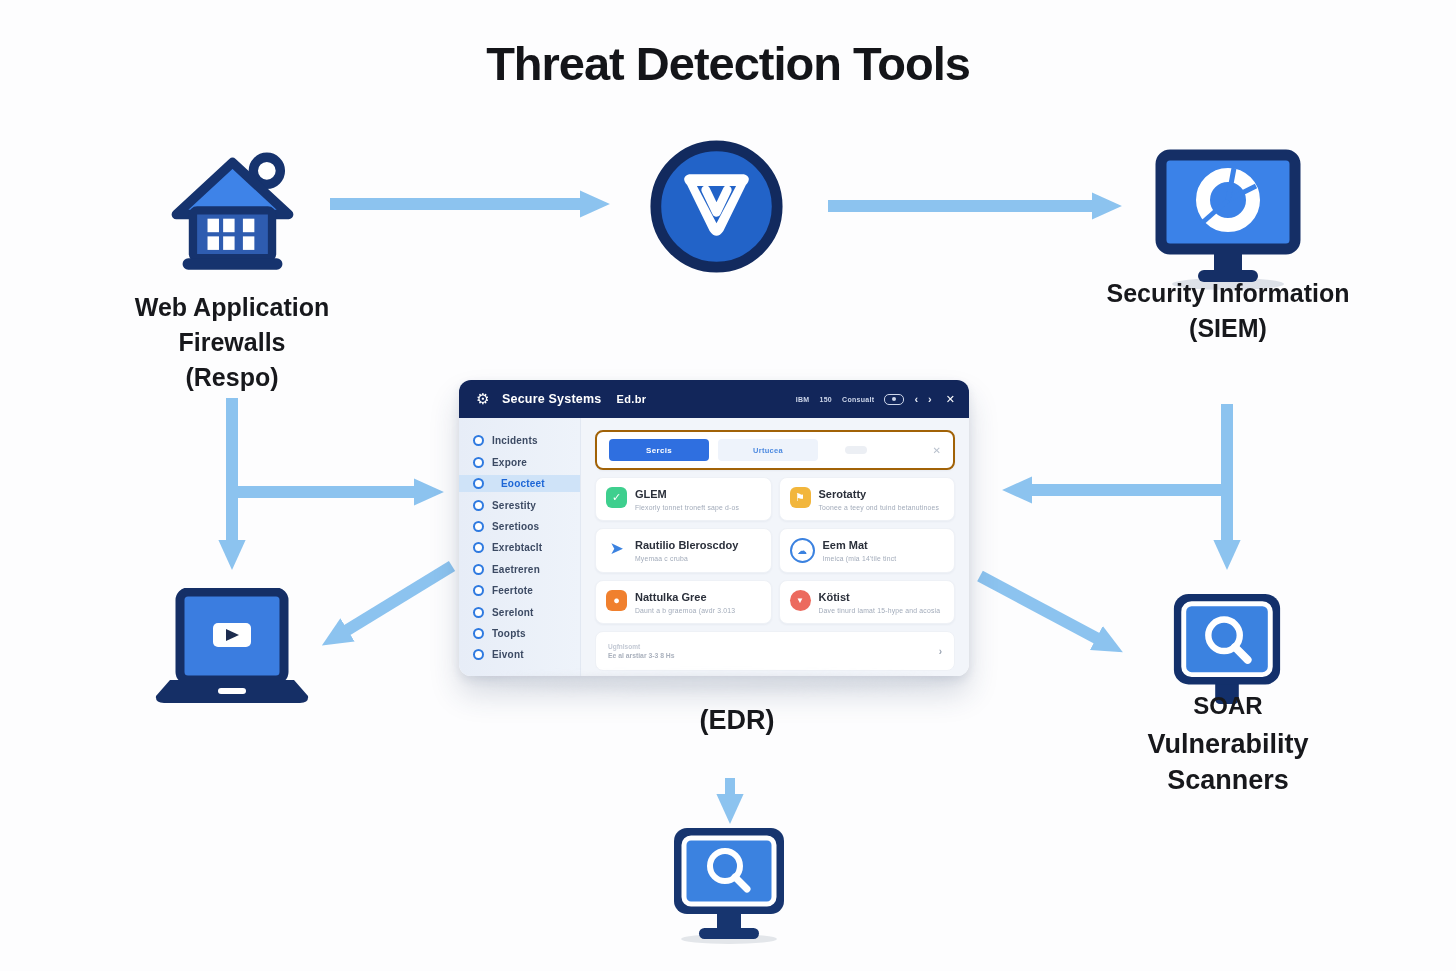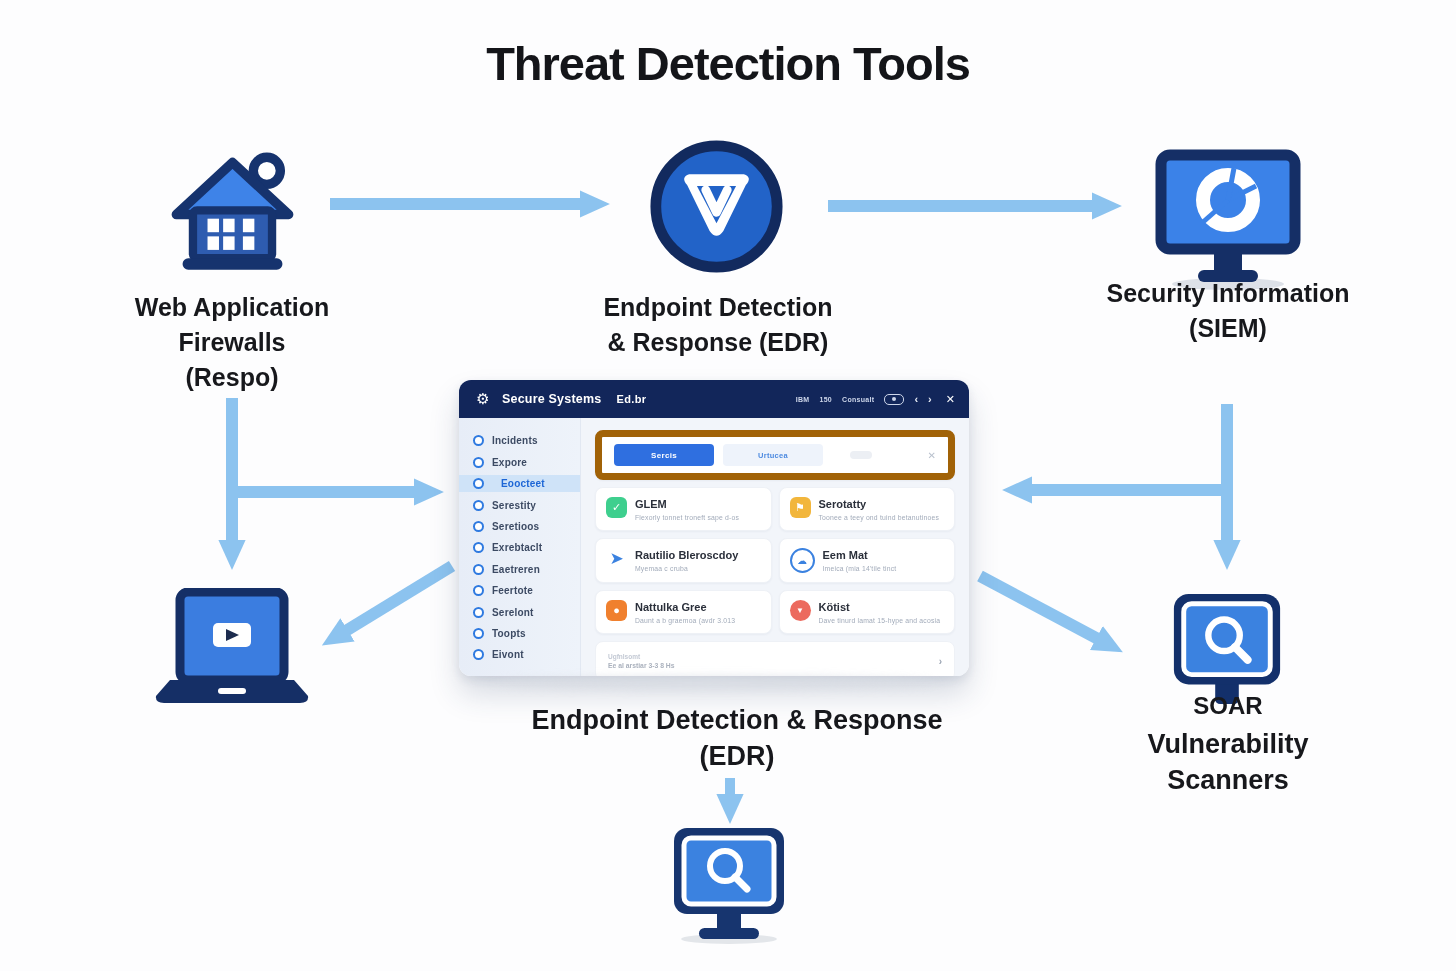--- a/index.html
+++ b/index.html
@@ -31,21 +31,21 @@
   
   #sidebar{width:121px;flex:0 0 auto;background:linear-gradient(90deg,#e7edf7 0%,#eef3fa 100%);
            border-right:1px solid #e2e8f2;padding:10px 0 8px 0;display:flex;flex-direction:column;justify-content:space-evenly;}
   .side-item{display:flex;align-items:center;gap:8px;padding:3px 10px 3px 14px;cursor:pointer;}
   .side-bullet{width:7px;height:7px;border-radius:50%;border:2px solid #2f7ae0;background:#fff;flex:0 0 auto;}
   .side-label{font-size:10px;font-weight:700;color:#3c4a63;letter-spacing:.2px;}
   .side-item.active{background:#cfe3f8;gap:17px;}
   .side-item.active .side-label{color:#1d66d6;}
   
   #content{flex:1;background:#f2f5fa;padding:12px 14px 10px 14px;display:flex;flex-direction:column;gap:7px;min-width:0;}
-  #toolbar{background:#fff;border-radius:8px;border:7px solid #a16207;box-shadow:0 1px 2px rgba(30,50,90,.05);
+  #toolbar{background:#fff;border-radius:8px;border:2px solid #a16207;box-shadow:0 1px 2px rgba(30,50,90,.05);
            height:36px;display:flex;align-items:center;gap:9px;padding:0 12px;flex:0 0 auto;}
   #btn-primary{background:#2f6fe0;color:#fff;border:none;border-radius:4px;font-size:8px;font-weight:700;
                width:100px;height:22px;letter-spacing:.3px;font-family:inherit;}
   #btn-secondary{background:#eef3fb;color:#4d8ae0;border:none;border-radius:4px;font-size:7.5px;font-weight:700;
                width:100px;height:22px;letter-spacing:.3px;font-family:inherit;}
   #toolbar-pill{width:22px;height:8px;border-radius:4px;background:#eceff4;margin-left:18px;}
   #toolbar-close{margin-left:auto;color:#b9c1cd;font-size:10px;font-weight:700;}
   #card-grid{display:grid;grid-template-columns:1fr 1fr;gap:7px;flex:1;}
   .card{background:#fff;border-radius:8px;border:1px solid #eef1f6;box-shadow:0 1px 2px rgba(30,50,90,.05);
         display:flex;align-items:flex-start;gap:8px;padding:9px 10px;cursor:pointer;}
@@ -109,24 +109,20 @@
     <div>Firewalls</div>
     <div>(Respo)</div>
   </div>
 
   <svg class="abs" style="left:648px;top:138px;" width="137" height="137" viewBox="0 0 140 140">
     <circle cx="70" cy="70" r="62" fill="#2263c8" stroke="#122a5e" stroke-width="11"></circle>
     <path d="M40,48 Q33,40 42,37 L98,37 Q107,40 100,48 L77,95 Q70,105 63,95 Z" fill="#ffffff"></path>
     <path d="M50,49 L90,49 L70,87 Z" fill="#2263c8"></path>
     <path d="M59,53 L70,76 L81,53" stroke="#ffffff" stroke-width="9" fill="none" stroke-linecap="round" stroke-linejoin="round"></path>
   </svg>
-  <div class="node-label" style="left:548px;top:290px;width:340px;">
-    <div>Endpoint Detection</div>
-    <div>&amp; Response (EDR)</div>
-  </div>
 
   <svg class="abs" style="left:1152px;top:148px;" width="152" height="144" viewBox="0 0 152 144">
     <ellipse cx="76" cy="136" rx="56" ry="6" fill="#dde1e8"></ellipse>
     <rect x="9" y="7" width="134" height="94" rx="9" fill="#3b82e8" stroke="#152f66" stroke-width="11"></rect>
     <circle cx="76" cy="52" r="25" fill="none" stroke="#ffffff" stroke-width="14"></circle>
     <g stroke="#3b82e8" stroke-width="5">
       <line x1="76" y1="52" x2="104" y2="38"></line>
         <line x1="76" y1="52" x2="50" y2="75"></line>
         <line x1="76" y1="52" x2="82" y2="20"></line>
     </g>
@@ -155,21 +151,20 @@
   </svg>
   <div class="node-label" style="left:1078px;top:688px;width:300px;font-size:24px;">
     <div>SOAR</div>
   </div>
   <div class="node-label big" style="left:1058px;top:726px;width:340px;">
     <div>Vulnerability</div>
     <div>Scanners</div>
   </div>
 
   <div class="node-label big" style="left:437px;top:702px;width:600px;">
-    <div>Endpoint Detection &amp; Response</div>
     <div>(EDR)</div>
   </div>
   <svg class="abs" style="left:668px;top:824px;" width="122" height="120" viewBox="0 0 122 120">
     <ellipse cx="61" cy="115" rx="48" ry="5" fill="#e3e6ea"></ellipse>
     <rect x="6" y="4" width="110" height="86" rx="13" fill="#17356f"></rect>
     <rect x="16" y="14" width="90" height="66" rx="7" fill="#3b82e0" stroke="#ffffff" stroke-width="5"></rect>
     <circle cx="57" cy="42" r="15" fill="none" stroke="#ffffff" stroke-width="6"></circle>
     <line x1="67" y1="53" x2="79" y2="65" stroke="#ffffff" stroke-width="7" stroke-linecap="round"></line>
     <rect x="49" y="90" width="24" height="18" fill="#17356f"></rect>
     <rect x="31" y="104" width="60" height="11" rx="5.5" fill="#17356f"></rect>

